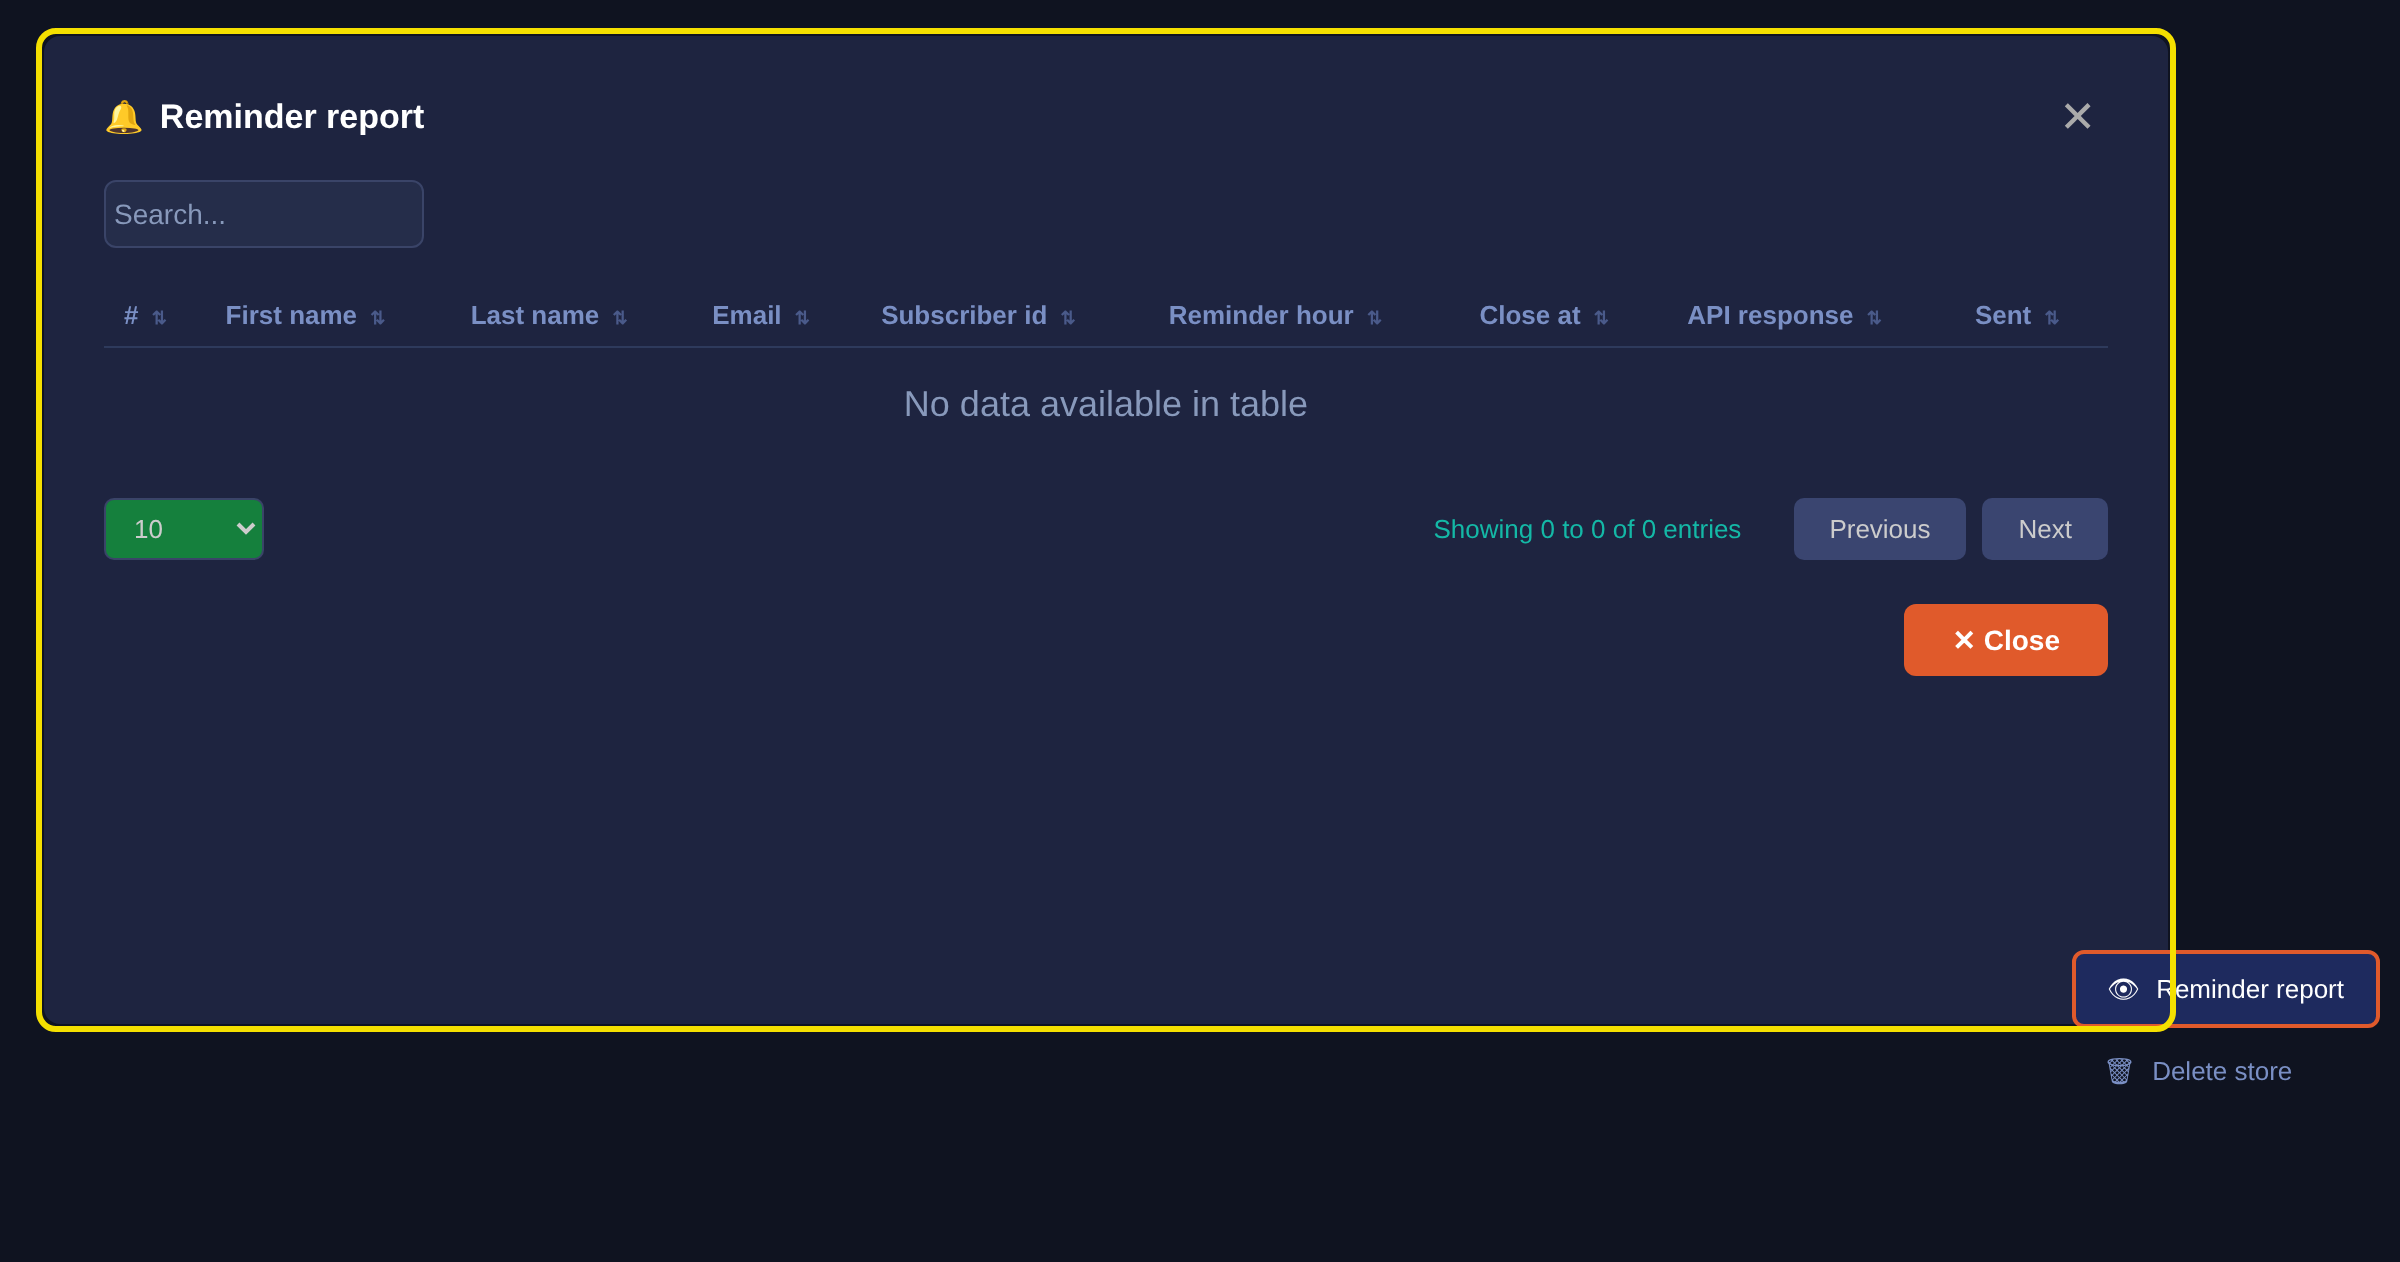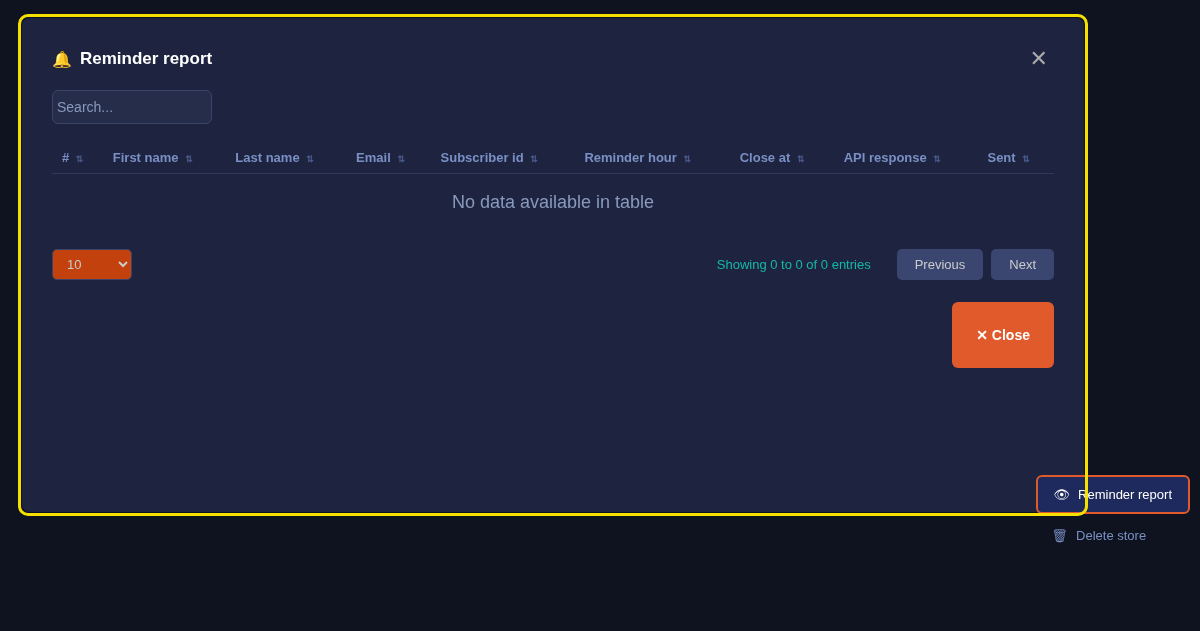--- a/index.html
+++ b/index.html
@@ -142,21 +142,21 @@
 
     
     .table-footer {
       display: flex;
       align-items: center;
       justify-content: space-between;
       margin-top: 18px;
     }
 
     .page-size-select {
-      background: #c2410c;
+      background: #15803d;
       border: 1px solid #3a4468;
       border-radius: 5px;
       color: #ccc;
       font-size: 13px;
       padding: 6px 10px;
       cursor: pointer;
       outline: none;
       width: 80px;
     }
 
@@ -189,21 +189,21 @@
       justify-content: flex-end;
       margin-top: 22px;
     }
 
     .close-btn {
       background: #e05a2b;
       border: none;
       color: #fff;
       font-size: 14px;
       font-weight: 600;
-      padding: 25px 24px;
+      padding: 10px 24px;
       border-radius: 6px;
       cursor: pointer;
       display: flex;
       align-items: center;
       gap: 6px;
     }
 
     
     .bottom-right-panel {
       position: absolute;

